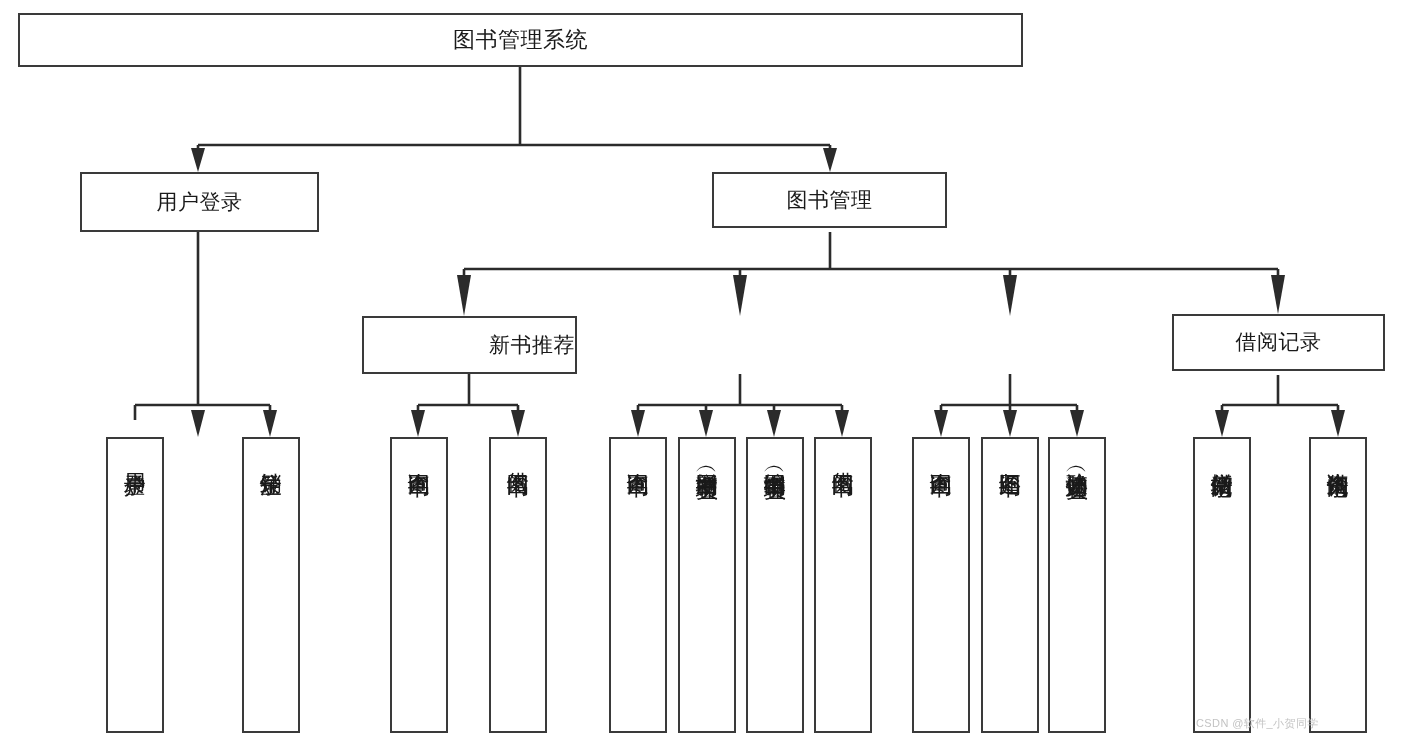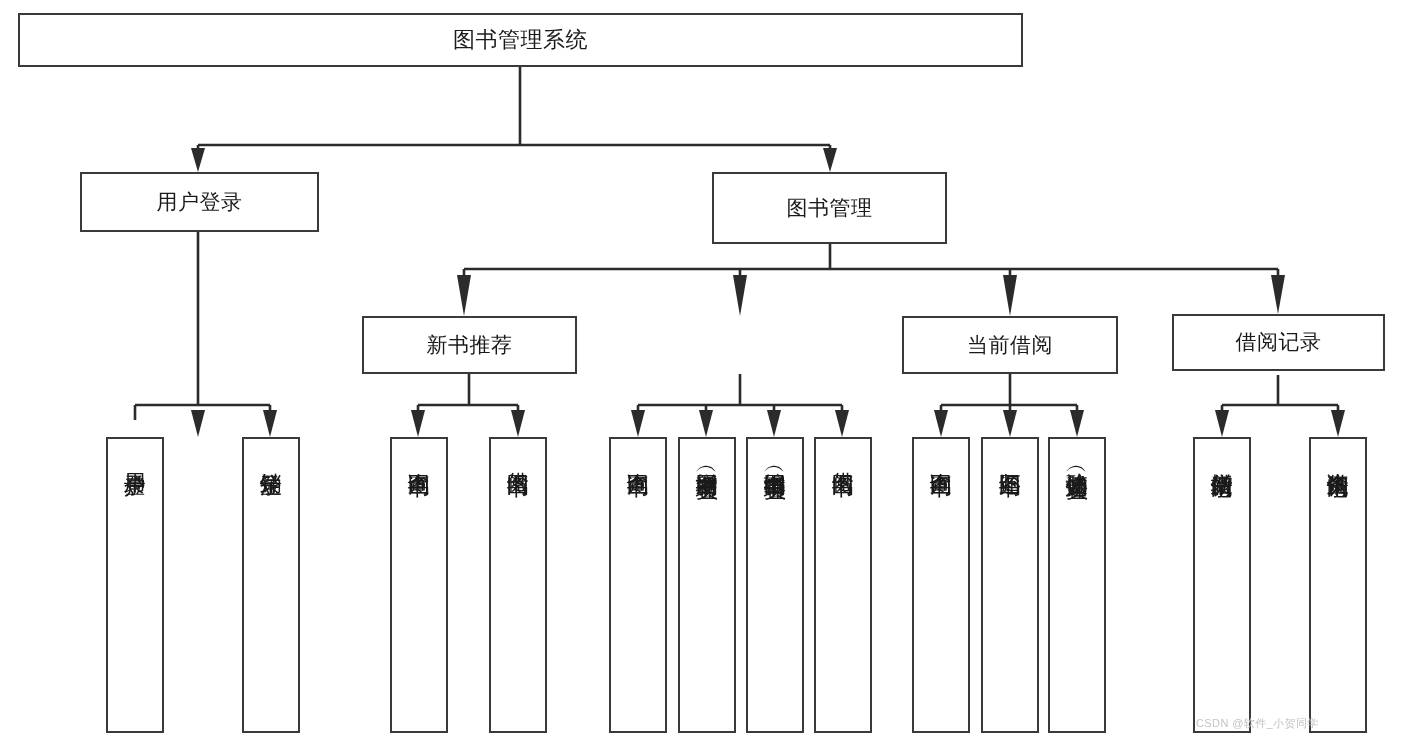--- a/index.html
+++ b/index.html
@@ -152,32 +152,29 @@
   </svg>
 
   <div class="node root horizontal" style="left:18px; top:13px; width:1005px; height:54px;">
     <span class="label">图书管理系统</span>
   </div>
 
   <div class="node horizontal" style="left:80px; top:172px; width:239px; height:60px;">
     <span class="label">用户登录</span>
   </div>
 
-  <div class="node horizontal" style="left:712px; top:172px; width:235px; height:72px;">
+  <div class="node horizontal" style="left:712px; top:172px; width:235px; height:56px;">
     <span class="label">图书管理</span>
   </div>
 
-  <div class="node horizontal" style="left:362px; top:316px; width:215px; height:58px;">
+  <div class="node horizontal" style="left:362px; top:316px; width:215px; height:58px;justify-content:flex-end;">
     <span class="label">新书推荐</span>
   </div>
 
 
-  <div class="node horizontal" style="left:902px; top:316px; width:216px; height:58px;">
-    <span class="label">当前借阅</span>
-  </div>
 
   <div class="node horizontal" style="left:1172px; top:314px; width:213px; height:57px;">
     <span class="label">借阅记录</span>
   </div>
 
   <div class="node vertical" style="left:106px; top:437px; width:58px; height:296px;">
     <span class="label">用户登录</span>
   </div>
 
   <div class="node vertical" style="left:242px; top:437px; width:58px; height:296px;">

